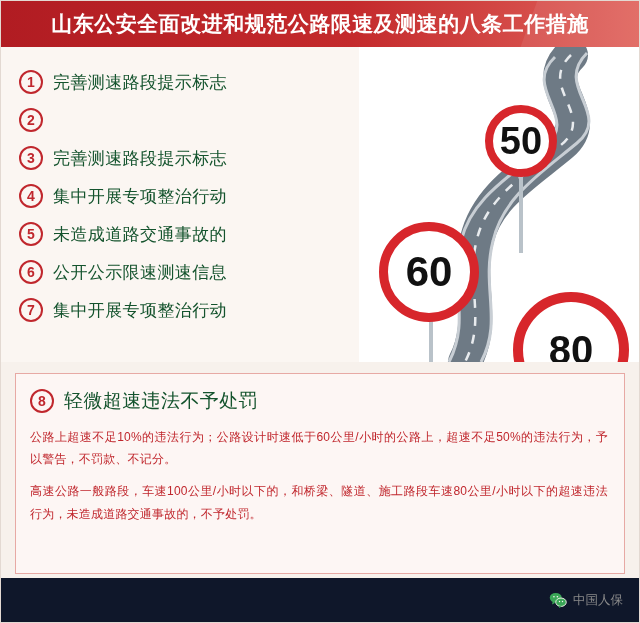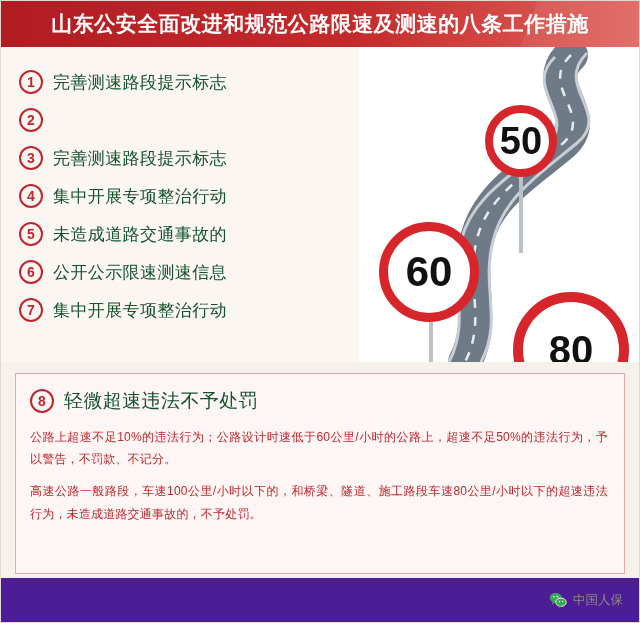--- a/index.html
+++ b/index.html
@@ -147,21 +147,21 @@
     letter-spacing: 0.2px;
     text-align: justify;
   }
   .para.second { margin-top: 10px; }
 
   
   .footer {
     position: absolute;
     left: 0; right: 0; bottom: 0;
     height: 44px;
-    background: #4c1d95;
+    background: #0f172a;
     display: flex;
     align-items: center;
     justify-content: flex-end;
     padding-right: 16px;
     padding-left: 32px;
   }
   .brand {
     display: flex;
     align-items: center;
     gap: 6px;

